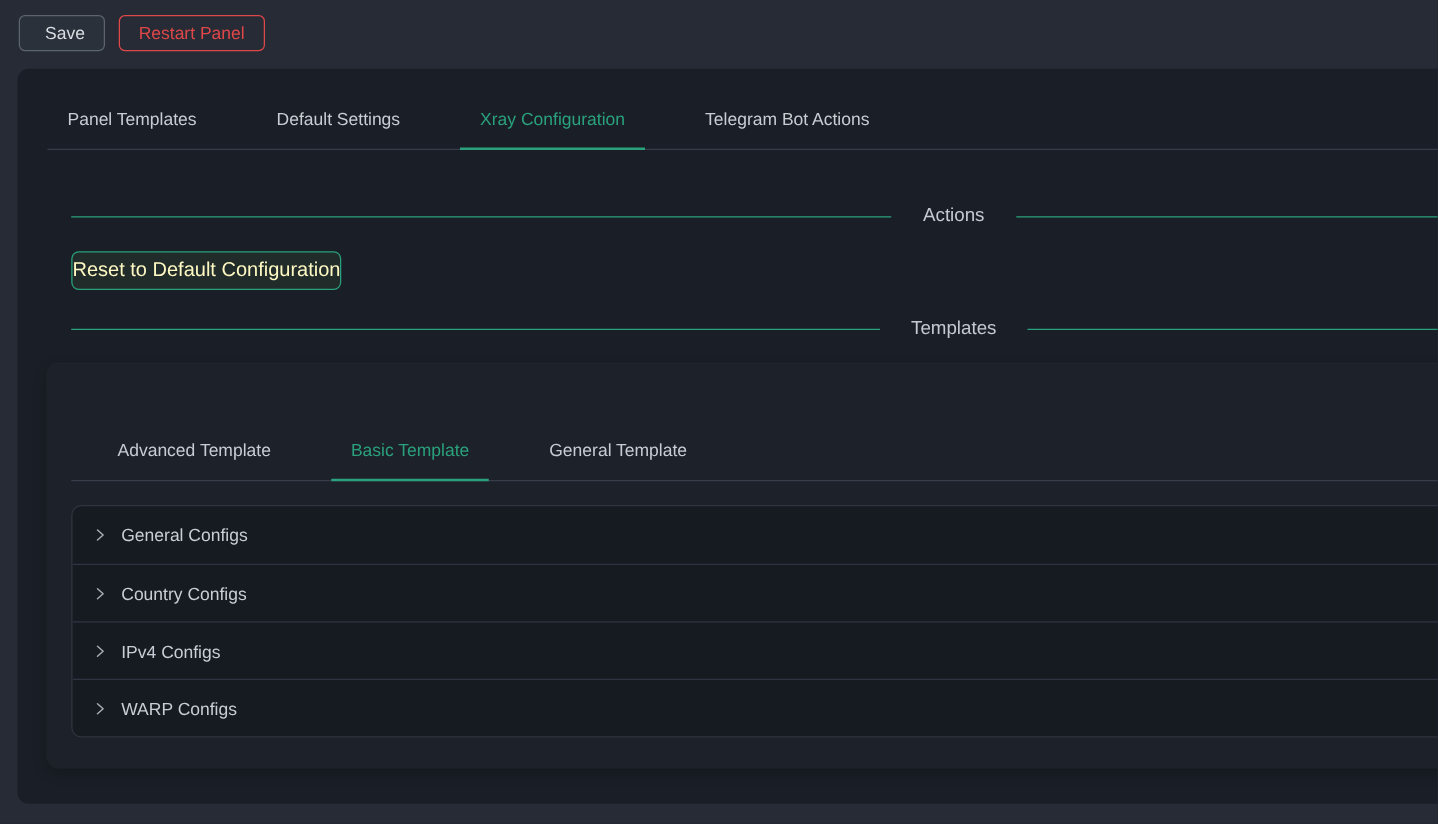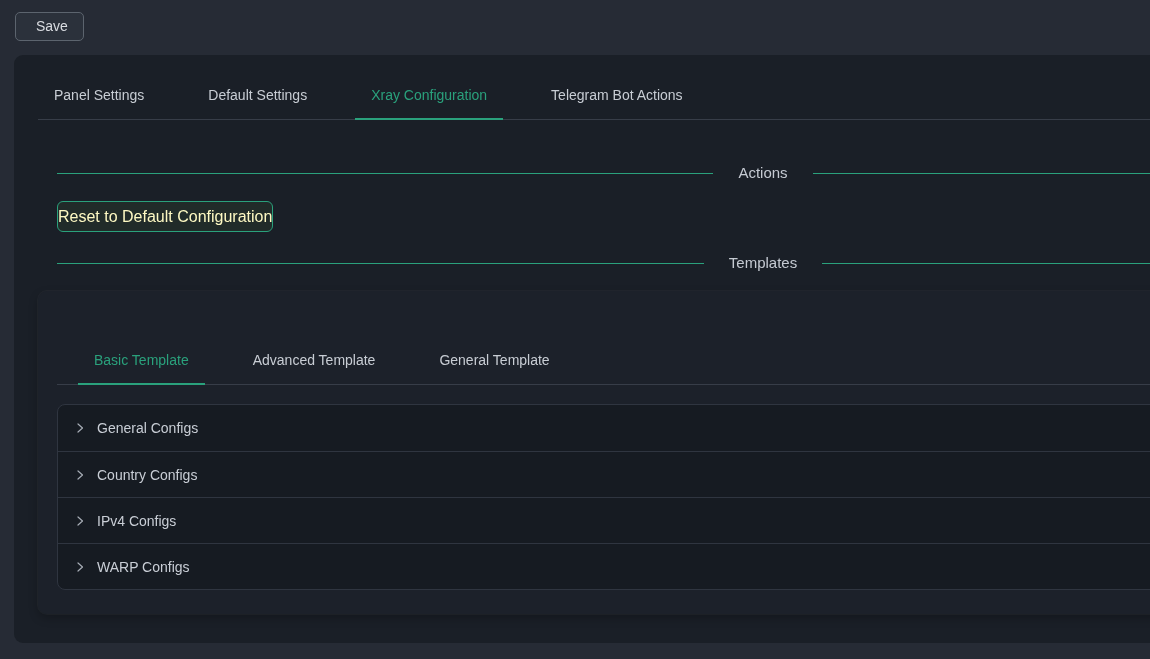--- a/index.html
+++ b/index.html
@@ -146,48 +146,49 @@
     color: #a7adb6;
     flex: 0 0 auto;
   }
   .chevron svg { width: 12px; height: 12px; }
 </style>
 </head>
 <body>
 
 <div class="toolbar">
   <button class="btn btn-save">Save</button>
+  <button class="btn btn-restart">Restart Panel</button>
 </div>
 
 <div class="main-card">
 
   <div class="tabs">
-    <div class="tab">Panel Settings</div>
+    <div class="tab">Panel Templates</div>
     <div class="tab">Default Settings</div>
     <div class="tab active">Xray Configuration</div>
     <div class="tab">Telegram Bot Actions</div>
   </div>
 
   <div class="tab-pane">
 
     <div class="divider">
       <span class="divider-label">Actions</span>
     </div>
 
     <button class="reset-btn">Reset to Default Configuration</button>
 
     <div class="divider divider-templates">
       <span class="divider-label">Templates</span>
     </div>
 
     <div class="inner-card">
 
       <div class="tabs inner-tabs">
+        <div class="tab">Advanced Template</div>
         <div class="tab active">Basic Template</div>
-        <div class="tab">Advanced Template</div>
         <div class="tab">General Template</div>
       </div>
 
       <div class="accordion">
         <div class="acc-item">
           <span class="chevron">
             <svg viewBox="0 0 24 24" fill="none" stroke="currentColor" stroke-width="2.4" stroke-linecap="round" stroke-linejoin="round">
                 <polyline points="8 4 17 12 8 20"></polyline>
               </svg>
           </span>

